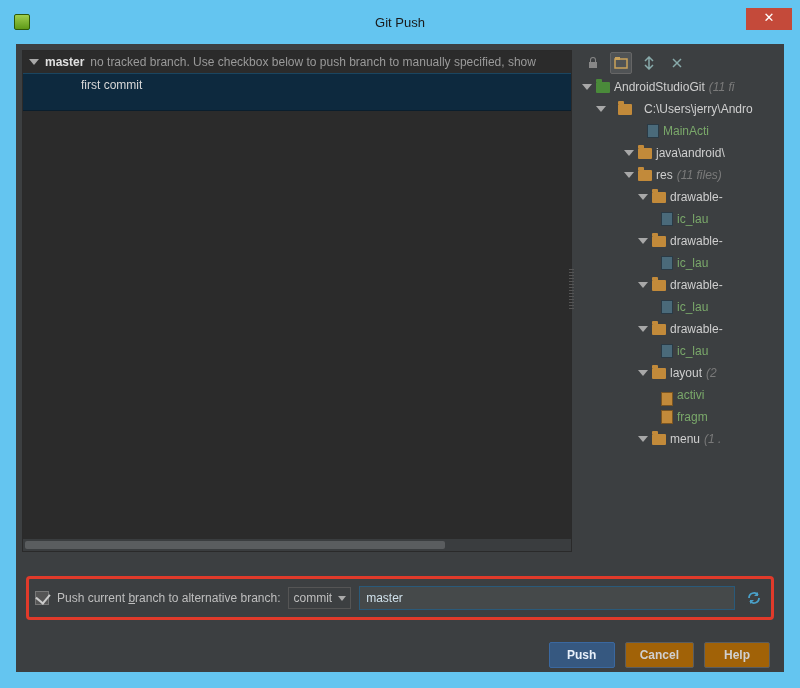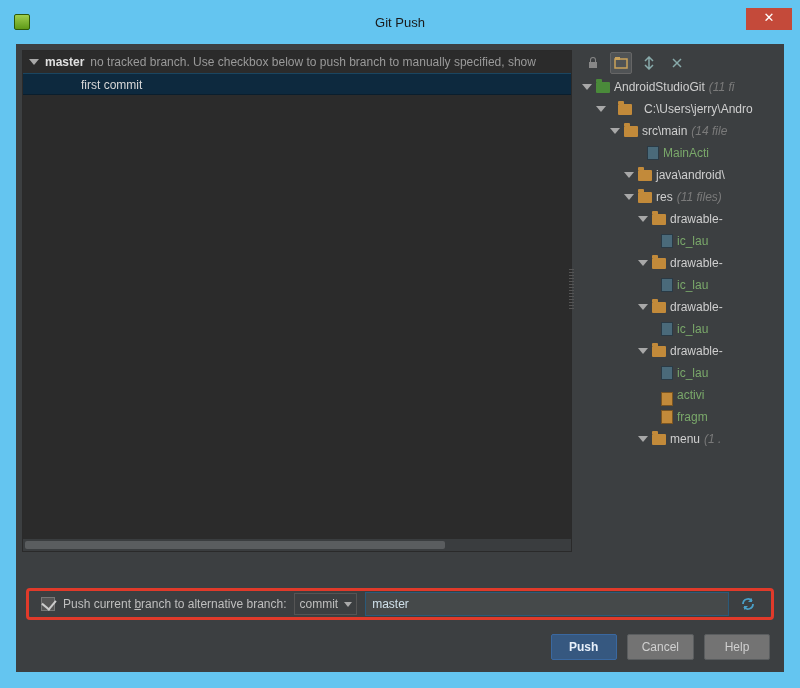--- a/index.html
+++ b/index.html
@@ -9,50 +9,50 @@
   .titlebar .app-icon { width: 16px; height: 16px; margin-left: 6px; background: linear-gradient(#9fcf4e,#5e9a17); border-radius: 2px; border:1px solid #2e5a0a; }
   .titlebar .title { position:absolute; left:0; right:0; text-align:center; font-size: 13px; color: #1a1a1a; }
   .titlebar .close { position:absolute; right:0; top:0; width: 46px; height: 22px; background:#c44a3a; color:#fff; text-align:center; font-size:13px; line-height:20px; }
   .surface { position:absolute; left:8px; right:8px; top:36px; bottom:8px; background:#3c3f41; color:#bbbbbb; font-size:12px; }
   .split { position:absolute; left:6px; right:6px; top:6px; bottom:120px; display:flex; gap:6px; }
   .left-pane { flex: 1 1 auto; background:#2b2b2b; border:1px solid #2a2a2a; position:relative; overflow:hidden; }
   .right-pane { flex: 0 0 200px; background:#3c3f41; display:flex; flex-direction:column; }
   .branch-row { display:flex; align-items:center; height:22px; padding:0 6px; background:#2b2b2b; color:#9a9a9a; white-space:nowrap; overflow:hidden; }
   .branch-row .tri { display:inline-block; width:0;height:0;border-left:5px solid transparent;border-right:5px solid transparent;border-top:6px solid #a8a8a8; margin-right:6px; }
   .branch-row .name { color:#e0e0e0; font-weight:bold; margin-right:6px; }
-  .commit-row { height:22px; background:#0d293e; color:#d8d8d8; padding-left:58px; line-height:22px; border-top:1px solid #1a4560; border-bottom:1px solid #0a1e2d; }
+  .commit-row { height:38px; background:#0d293e; color:#d8d8d8; padding-left:58px; line-height:22px; border-top:1px solid #1a4560; border-bottom:1px solid #0a1e2d; }
   .left-scroll { position:absolute; bottom:0; left:0; right:0; height:12px; background:#3a3d3f; }
   .left-scroll .thumb { position:absolute; left:2px; top:2px; height:8px; width:420px; background:#5a5d5f; border-radius:2px; }
   .right-tools { height:26px; display:flex; align-items:center; gap:6px; padding:0 4px; justify-content:flex-start; }
   .tool { width:22px; height:22px; display:flex; align-items:center; justify-content:center; border:1px solid transparent; border-radius:2px; }
   .tool.active { background:#505355; border-color:#666; }
   .tool svg { width:14px; height:14px; }
   .tree { flex:1; overflow:hidden; background:#3c3f41; font-size:12px; line-height:22px; white-space:nowrap; }
   .node { display:flex; align-items:center; height:22px; overflow:hidden; }
   .node .tri { display:inline-block; width:0;height:0;border-left:5px solid transparent;border-right:5px solid transparent;border-top:6px solid #a8a8a8; margin-right:4px; flex:none; }
   .folder { width:14px; height:11px; background:#c28a3a; border-radius:1px; margin-right:4px; flex:none; position:relative; }
   .folder.green { background:#4a8a3a; }
   .folder:before { content:""; position:absolute; left:0; top:-3px; width:6px; height:3px; background:inherit; border-radius:1px 1px 0 0; }
   .file { width:12px; height:14px; background:#4a6a7a; border:1px solid #2a3a45; margin-right:4px; flex:none; position:relative; }
   .file.xml { background:#c28a3a; border-color:#7a5522; }
   .node .lbl { color:#cfcfcf; }
   .node .lbl.green { color:#7aa86a; }
   .node .meta { color:#7a7a7a; font-style:italic; margin-left:4px; }
-  .bottom { position:absolute; left:10px; right:10px; bottom:52px; height:32px; border:3px solid #e03a2a; border-radius:4px; display:flex; align-items:center; padding:0 12px; gap:8px; background:#3c3f41; }
+  .bottom { position:absolute; left:10px; right:10px; bottom:52px; height:44px; border:3px solid #e03a2a; border-radius:4px; display:flex; align-items:center; padding:0 6px; gap:8px; background:#3c3f41; }
   .chk { width:14px; height:14px; border:1px solid #777; background:#555; position:relative; flex:none; }
   .chk:after { content:""; position:absolute; left:2px; top:-1px; width:8px; height:10px; border-right:2px solid #ccc; border-bottom:2px solid #ccc; transform:rotate(40deg); }
   .bottom .label { color:#bfbfbf; white-space:nowrap; }
   .bottom .u { text-decoration:underline; }
   .remote-sel { display:flex; align-items:center; border:1px solid #555; height:22px; padding:0 4px; color:#bfbfbf; background:#3c3f41; }
   .remote-sel .dd { width:0;height:0;border-left:4px solid transparent;border-right:4px solid transparent;border-top:5px solid #aaa; margin-left:6px; }
   .branch-field { flex:1; height:24px; border:1px solid #2a5a7a; background:#45494a; color:#cfe0ea; padding:0 6px; font-size:12px; outline:none; font-family:inherit; }
   .refresh { width:22px; height:22px; display:flex; align-items:center; justify-content:center; }
   .refresh svg { width:16px; height:16px; }
-  .buttons { position:absolute; right:14px; bottom:12px; display:flex; gap:10px; }
-  .btn { height:26px; min-width:66px; padding:0 14px; background:#737373; border:1px solid #5a5d5f; color:#d0d0d0; font-size:12px; border-radius:2px; display:flex; align-items:center; justify-content:center; }
+  .buttons { position:absolute; right:14px; bottom:4px; display:flex; gap:10px; }
+  .btn { height:26px; min-width:66px; padding:0 14px; background:#a16207; border:1px solid #5a5d5f; color:#d0d0d0; font-size:12px; border-radius:2px; display:flex; align-items:center; justify-content:center;font-weight:bold; }
   .btn.primary { background:#365880; border-color:#3a68a0; color:#e8f0fa; font-weight:bold; }
   .grip { position:absolute; right:210px; top:225px; width:5px; height:40px; background:repeating-linear-gradient(#555,#555 1px,transparent 1px,transparent 3px); }
 </style>
 </head>
 <body>
 
 <div class="frame">
   <div class="titlebar">
     <div class="app-icon"></div>
     <div class="title">Git Push</div>
@@ -105,26 +105,20 @@
               <span class="tri"></span>
               <span class="folder green"></span>
               <span class="lbl">AndroidStudioGit</span>
               <span class="meta"> (11 fi</span>
             </div>
             <div class="node" style="padding-left: 18px; gap: 8px;">
               <span class="tri"></span>
               <span class="folder"></span>
               <span class="lbl">C:\Users\jerry\Andro</span>
             </div>
-            <div class="node" style="padding-left: 32px;">
-              <span class="tri"></span>
-              <span class="folder"></span>
-              <span class="lbl">src\main</span>
-              <span class="meta"> (14 file</span>
-            </div>
             <div class="node" style="padding-left: 60px;">
               <span style="width: 9px; flex: 0 0 auto;"></span>
               <span class="file"></span>
               <span class="lbl green">MainActi</span>
             </div>
             <div class="node" style="padding-left: 46px;">
               <span class="tri"></span>
               <span class="folder"></span>
               <span class="lbl">java\android\</span>
             </div>
@@ -166,20 +160,26 @@
             </div>
             <div class="node" style="padding-left: 60px;">
               <span class="tri"></span>
               <span class="folder"></span>
               <span class="lbl">drawable-</span>
             </div>
             <div class="node" style="padding-left: 74px;">
               <span style="width: 9px; flex: 0 0 auto;"></span>
               <span class="file"></span>
               <span class="lbl green">ic_lau</span>
+            </div>
+            <div class="node" style="padding-left: 60px;">
+              <span class="tri"></span>
+              <span class="folder"></span>
+              <span class="lbl">layout</span>
+              <span class="meta"> (2</span>
             </div>
             <div class="node" style="padding-left: 74px; align-items: flex-end;">
               <span style="width: 9px; flex: 0 0 auto;"></span>
               <span class="file xml"></span>
               <span class="lbl green">activi</span>
             </div>
             <div class="node" style="padding-left: 74px;">
               <span style="width: 9px; flex: 0 0 auto;"></span>
               <span class="file xml"></span>
               <span class="lbl green">fragm</span>

